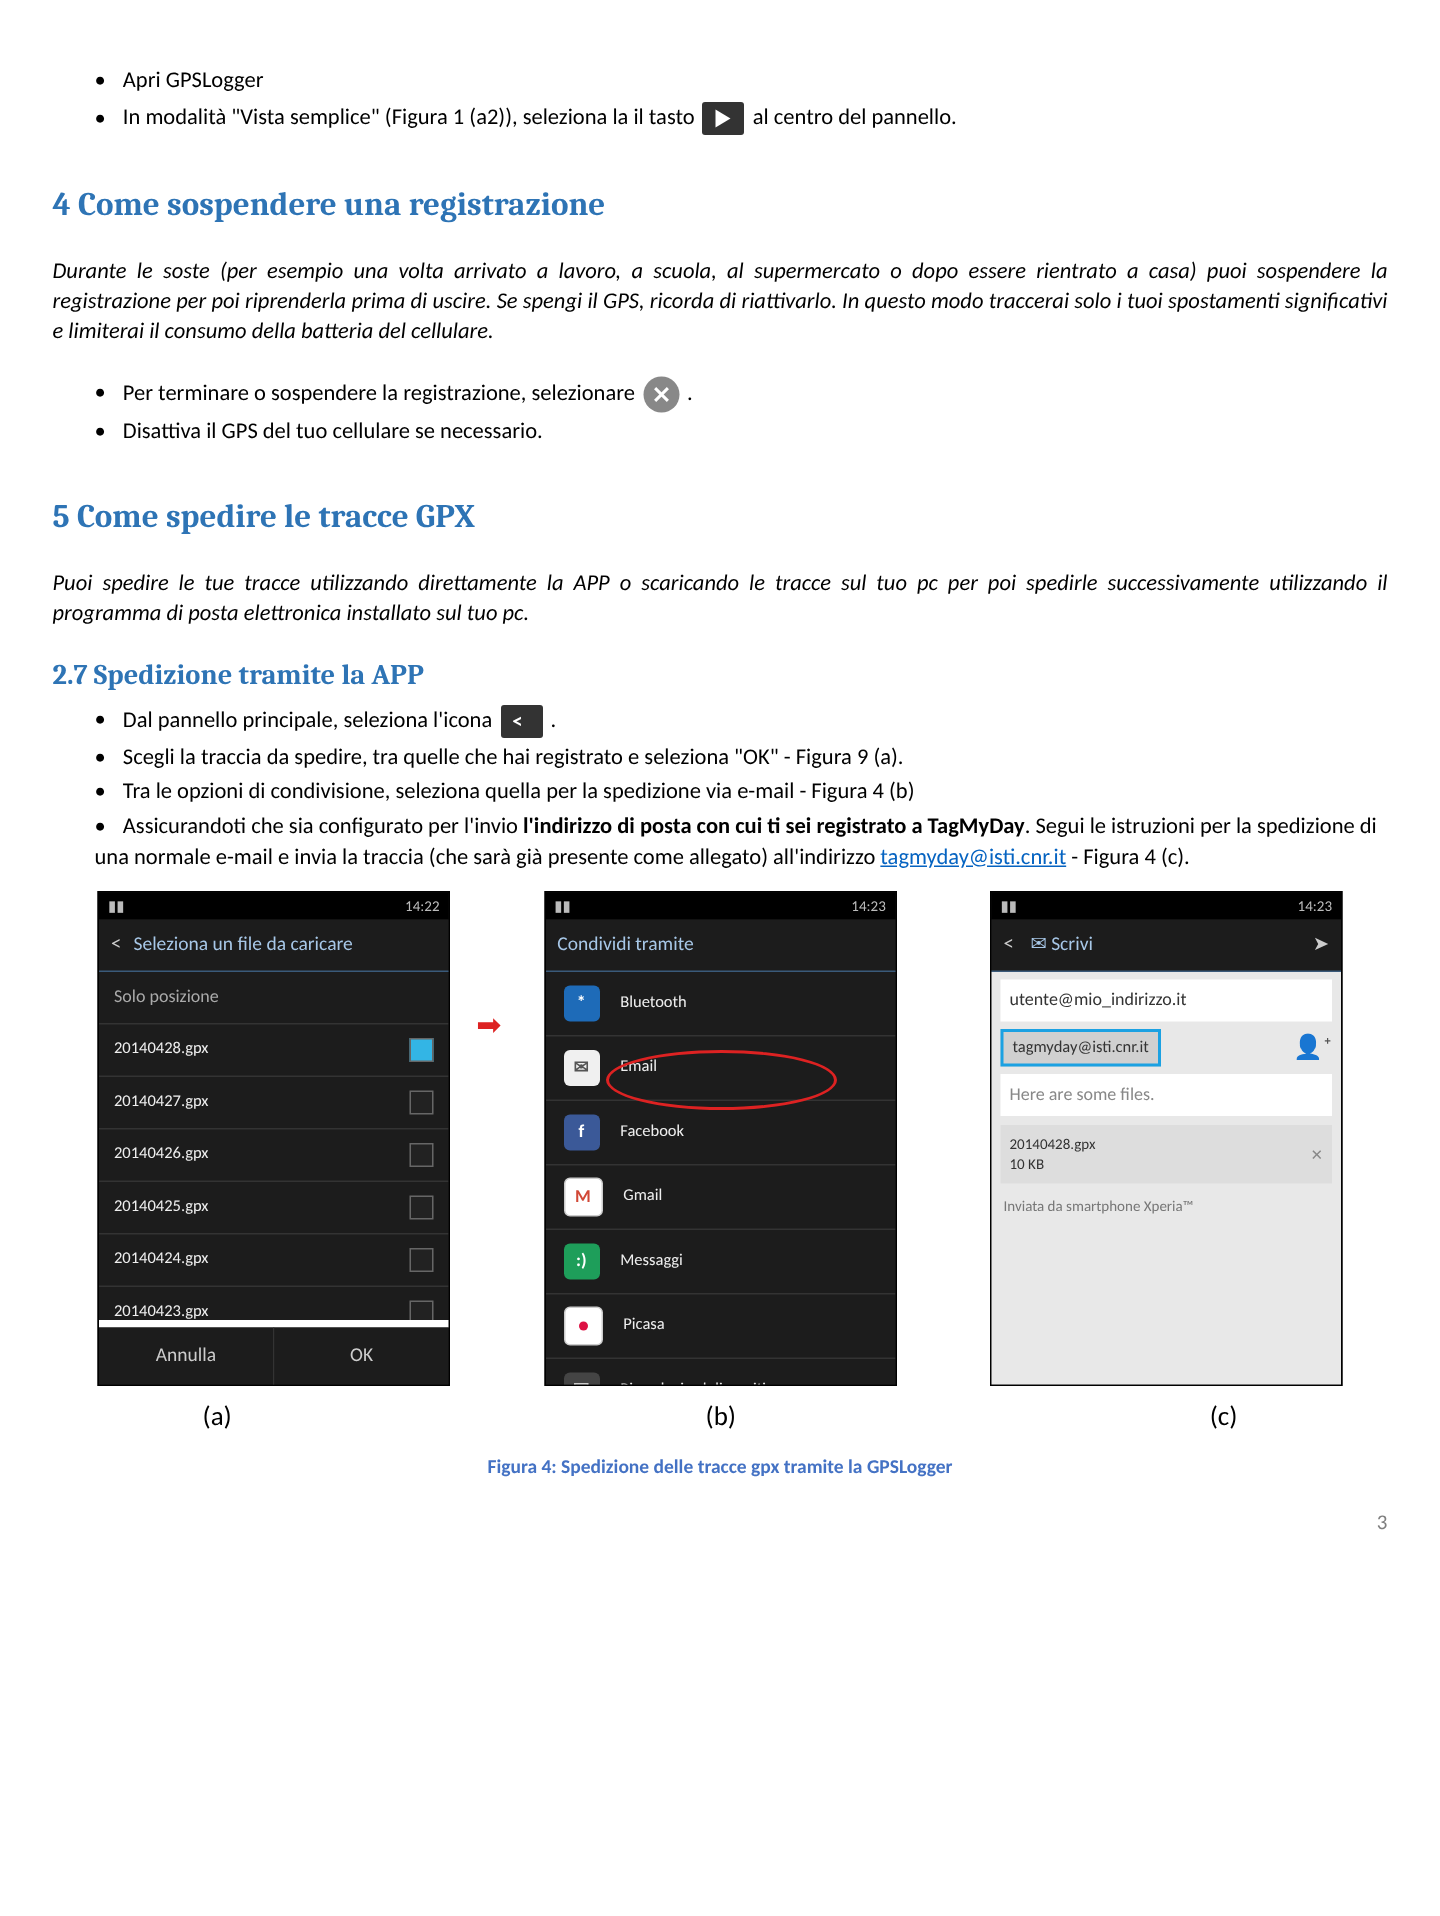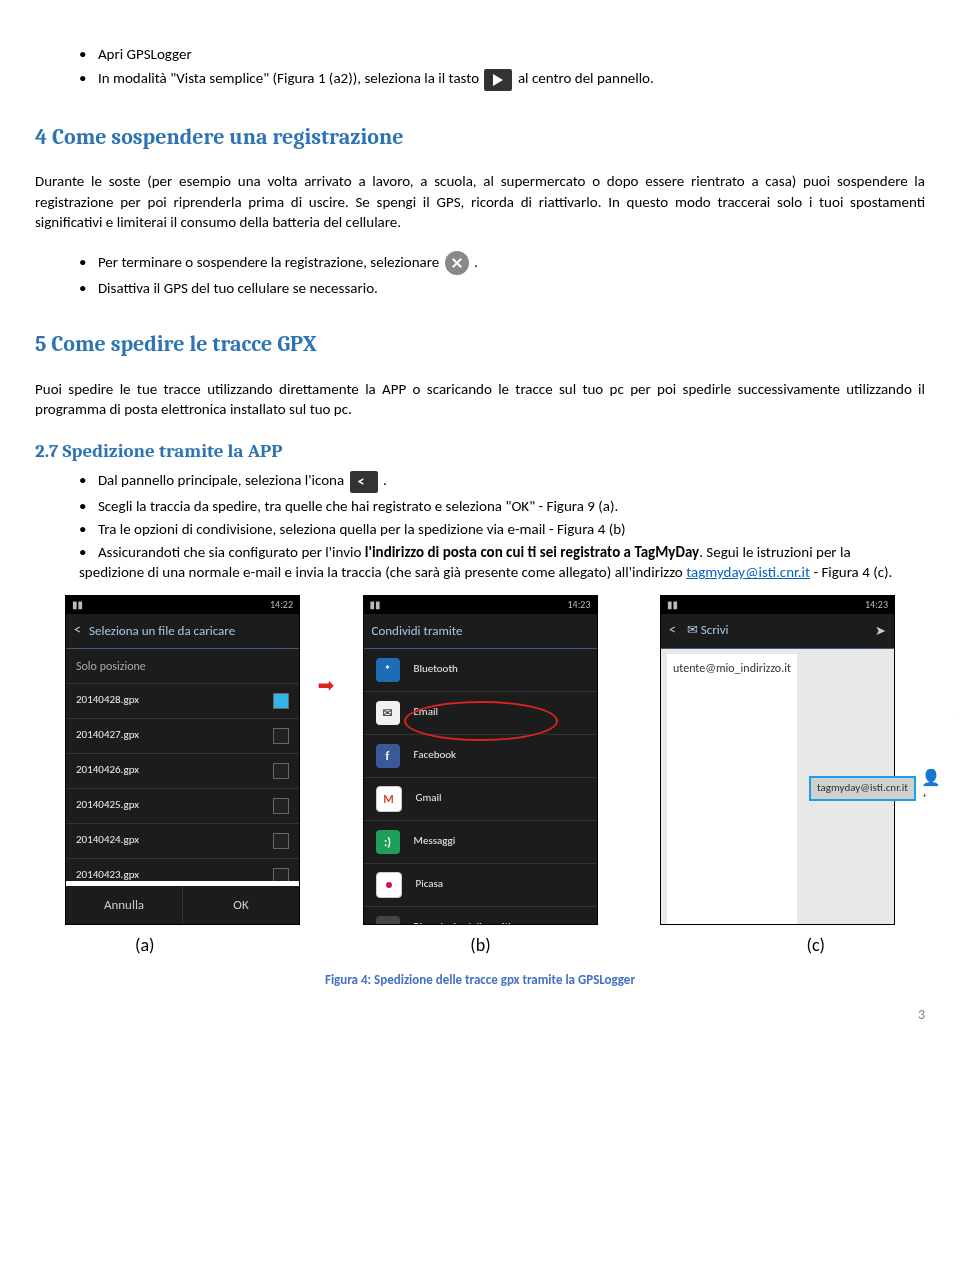--- a/index.html
+++ b/index.html
@@ -6,38 +6,38 @@
     font-family: Calibri, Arial, sans-serif;
     margin: 0;
     padding: 40px 35px;
     font-size: 15px;
     line-height: 1.35;
     color: #000;
     background: #fff;
     width: 960px;
     box-sizing: border-box;
   }
-  ul { list-style: none; padding-left: 28px; margin: 4px 16px; }
+  ul { list-style: none; padding-left: 28px; margin: 4px 0; }
   ul li::before { content: "• "; margin-right: 8px; }
   ul li { margin: 3px 0; }
   h2.sec {
     color: #2E74B5;
     font-family: Cambria, Georgia, serif;
     font-size: 22px;
     font-weight: bold;
     margin: 32px 0 6px 0;
   }
   h3.sub {
     color: #2E74B5;
     font-family: Cambria, Georgia, serif;
     font-size: 19px;
     font-weight: bold;
     margin: 18px 0 6px 0;
   }
-  p { margin: 19px 0; text-align: justify; }
+  p { margin: 19px 0; text-align: justify; font-style: italic; }
   .icon-inline {
     display: inline-block;
     vertical-align: middle;
     width: 28px; height: 22px;
     background: #333;
     position: relative;
     border-radius: 2px;
     margin: 0 2px;
   }
   .icon-play::after{
@@ -76,21 +76,21 @@
   .em{background:#f0f0f0;color:#555;}
   .fb{background:#3b5998;color:#fff;}
   .gm{background:#fff;color:#d14836;border:1px solid #ccc;}
   .ms{background:#1e9e5a;color:#fff;}
   .pc{background:#fff;border:1px solid #ccc;}
   .pc::after{content:"";width:6px;height:6px;border-radius:50%;background:#d14;}
   .rp{background:#444;color:#ccc;}
   .arrow-red{position:absolute;left:-46px;top:76px;color:#d22;font-size:20px;}
   .arrow-red::after{content:"➡";}
   .ovalEmail{position:absolute;left:40px;top:105px;width:150px;height:36px;border:2px solid #d22;border-radius:50%/50%;}
-  .compose-body{flex:1;background:#e8e8e8;color:#333;display:flex;flex-direction:row;}
+  .compose-body{flex:1;background:#e8e8e8;color:#333;display:flex;flex-direction:column;}
   .fieldw{background:#fff;margin:5px 6px 0;padding:6px;font-size:12px;}
   .chipto{background:#d0d0d0;display:inline-block;padding:3px 6px;font-size:11px;border:2px solid #1ba1e2;}
   .attach{background:#ddd;margin:6px 6px 0;padding:6px;font-size:10px;color:#333;display:flex;justify-content:space-between;align-items:center;}
   .sentfrom{color:#777;font-size:10px;padding:8px;}
   .headerC{display:flex;justify-content:space-between;align-items:center;width:100%;}
   .labels{display:flex;justify-content:space-between;padding:8px 100px 0;font-size:18px;}
   .caption{text-align:center;color:#4472C4;font-weight:bold;font-size:13px;margin-top:14px;}
   .pagenum{text-align:right;color:#7f7f7f;margin-top:18px;font-size:14px;}
 </style>
 </head>

